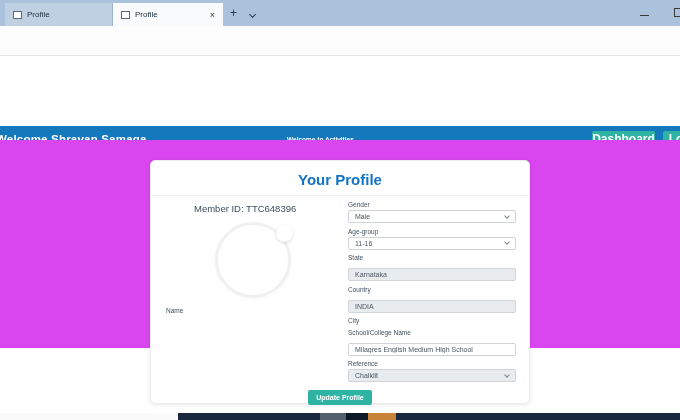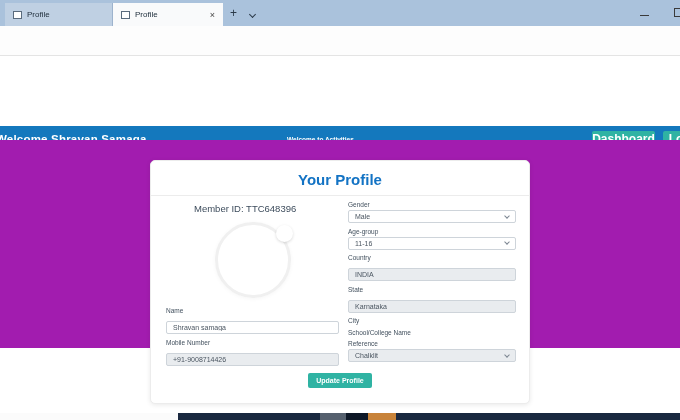--- a/index.html
+++ b/index.html
@@ -55,21 +55,21 @@
 
   
   .welcomebar { position:absolute; left:0; top:114px; width:680px; height:26px; background:#1478bd;margin-top:12px; }
   .welcome-user { position:absolute; left:-4px; top:7px; font-size:11.5px; font-weight:bold; color:#fff; letter-spacing:0.2px; white-space:nowrap; }
   .welcome-activities { position:absolute; left:287px; top:10px; font-size:6.5px; font-weight:bold; color:#fff; white-space:nowrap; }
   .bar-btn { position:absolute; top:4.5px; height:17px; background:#2fb3a3; border-radius:2px; color:#fff; font-size:12px; font-weight:bold; display:flex; align-items:center; justify-content:center; border:none; }
   .btn-dashboard { left:592px; width:63px; }
   .btn-logout { left:663px; width:52px; }
 
   
-  .content { position:absolute; left:0; top:140px; width:680px; height:208px; background:#a21caf; }
+  .content { position:absolute; left:0; top:140px; width:680px; height:208px; background:#d946ef; }
   .card { position:absolute; left:150px; top:20px; width:380px; height:244px; background:#fff; border:1px solid #ececec; border-radius:5px; box-shadow:0 1px 5px rgba(0,0,0,0.09); }
   .card-title { margin-top:10px; text-align:center; font-size:15px; font-weight:bold; color:#1373c4; }
   .card-div { margin-top:7px; height:1px; background:#ececec; }
   .cols { display:flex; padding:5px 15px 0; gap:9px; }
   .col-left { width:173px; flex:none; }
   .col-right { width:168px; flex:none; }
   .member-id { font-size:9.5px; color:#3d4c5c; margin-top:2px;padding-left:28px; }
   .avatar-wrap { position:relative; width:76px; height:76px; margin:8px auto 9px; }
   .avatar-ring { width:76px; height:76px; border:3px solid #f0f0f0; border-radius:50%; box-shadow:0 1px 4px rgba(0,0,0,0.04); }
   .avatar-badge { position:absolute; right:-2px; top:3px; width:17px; height:17px; background:#fff; border-radius:50%; box-shadow:0 1px 3px rgba(0,0,0,0.15); }
@@ -174,55 +174,51 @@
     <div class="card-div"></div>
     <div class="cols">
       <div class="col-left">
         <div class="member-id">Member ID: TTC648396</div>
         <div class="avatar-wrap">
           <div class="avatar-ring"></div>
           <div class="avatar-badge"></div>
         </div>
         <div class="field">
           <div class="flabel">Name</div>
-          <input class="tinput" value="Shravan samaga" style="">
-        </div>
-        <div class="field">
-          <div class="flabel">Mobile Number</div>
-          <input class="tinput disabled" readonly="" value="+91-9008714426" style="">
         </div>
       </div>
       <div class="col-right">
         <div class="field">
           <div class="flabel">Gender</div>
           <div class="tselect">
             <span>Male</span>
             <span class="chev"></span>
           </div>
         </div>
         <div class="field">
           <div class="flabel">Age-group</div>
           <div class="tselect">
             <span>11-16</span>
             <span class="chev"></span>
           </div>
         </div>
         <div class="field">
+          <div class="flabel">State</div>
+          <input class="tinput disabled" readonly="" value="Karnataka" style="">
+        </div>
+        <div class="field">
           <div class="flabel">Country</div>
           <input class="tinput disabled" readonly="" value="INDIA" style="">
         </div>
         <div class="field">
-          <div class="flabel">State</div>
-          <input class="tinput disabled" readonly="" value="Karnataka" style="">
-        </div>
-        <div class="field">
           <div class="flabel">City</div>
         </div>
         <div class="field">
           <div class="flabel">School/College Name</div>
+          <input class="tinput" value="Milagres English Medium High School" style="">
         </div>
         <div class="field">
           <div class="flabel">Reference</div>
           <div class="tselect disabled">
             <span>Chalklit</span>
             <span class="chev"></span>
           </div>
         </div>
       </div>
     </div>

